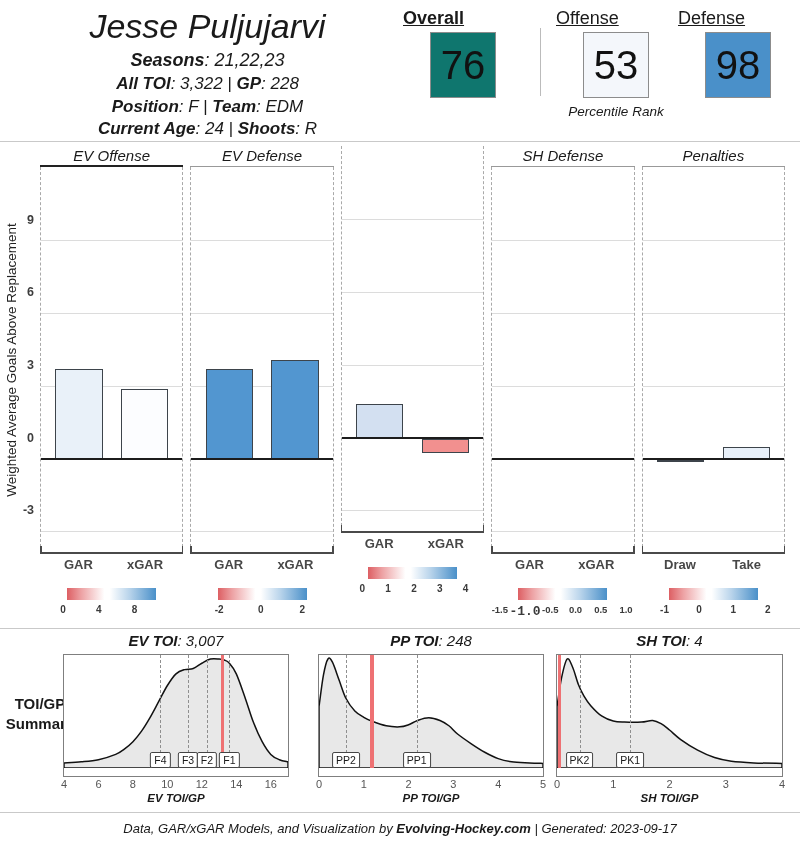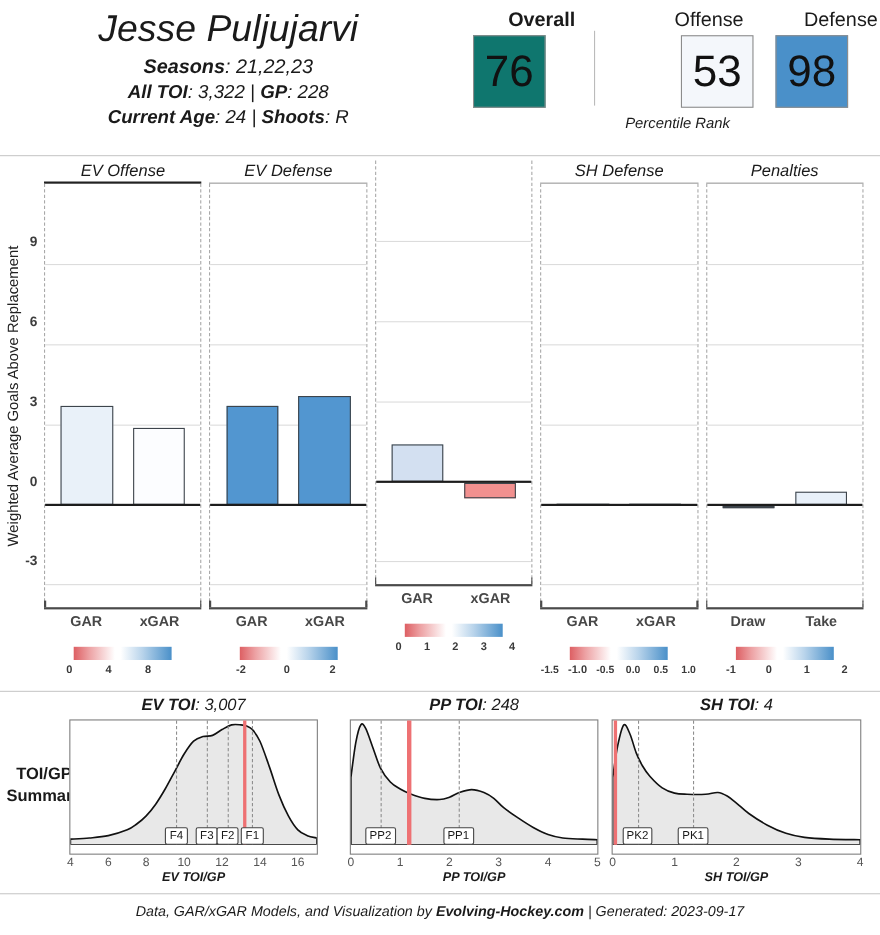--- a/index.html
+++ b/index.html
@@ -6,21 +6,21 @@
   body{width:800px;height:850px;position:relative;font-family:"Liberation Sans",sans-serif;color:#1a1a1a;overflow:hidden;}
   *{box-sizing:border-box;}
   .hline{position:absolute;left:0;width:800px;height:1px;background:#c9c9c9;}
   
   #header-left{position:absolute;left:20px;top:8px;width:375px;text-align:center;}
   .player-name{font-style:italic;font-size:34px;line-height:1.1;margin-bottom:4px;}
   .info-line{font-size:17px;line-height:1.32;}
   .info-line:first-child{font-size:18px;}
   .bi{font-weight:bold;font-style:italic;}
   .it{font-style:italic;}
-  .pct-label{position:absolute;top:8px;width:120px;text-align:right;font-size:18px;}
+  .pct-label{position:absolute;top:8px;width:120px;text-align:left;font-size:18px;text-decoration:underline;}
   .pct-box{position:absolute;top:32px;width:66px;height:66px;border:1px solid #8c8c8c;display:flex;align-items:center;justify-content:center;font-size:40px;color:#111;}
   #pct-divider{position:absolute;left:540px;top:28px;width:1px;height:68px;background:#bbb;}
   #pct-caption{position:absolute;left:556px;top:104px;width:120px;text-align:center;font-style:italic;font-size:13.5px;}
   
   #ylabel-rot{position:absolute;left:-178px;top:352px;width:380px;height:16px;text-align:center;transform:rotate(-90deg);font-size:13.5px;color:#222;}
   #y-ticks{position:absolute;left:14px;top:146px;width:20px;height:406px;}
   #y-ticks span{position:absolute;right:0;width:100%;text-align:right;font-size:12.5px;font-weight:bold;color:#3d3d3d;}
   #panels{position:absolute;left:40px;top:146px;width:745px;display:flex;gap:7px;}
   .chart-panel{flex:1;min-width:0;}
   .panel-title{height:21px;line-height:19px;text-align:center;font-style:italic;font-size:15px;border-bottom:1px solid #999;}
@@ -54,31 +54,32 @@
   #footer b{font-style:italic;}
 </style>
 </head>
 <body>
 
 <div id="header-left">
   <div class="player-name">Jesse Puljujarvi</div>
   <div id="player-info">
       <div class="info-line"><span class="bi">Seasons</span><span class="it">: 21,22,23</span></div>
       <div class="info-line"><span class="bi">All TOI</span><span class="it">: 3,322 | </span><span class="bi">GP</span><span class="it">: 228</span></div>
+      <div class="info-line"><span class="bi">Position</span><span class="it">: F | </span><span class="bi">Team</span><span class="it">: EDM</span></div>
       <div class="info-line"><span class="bi">Current Age</span><span class="it">: 24 | </span><span class="bi">Shoots</span><span class="it">: R</span></div>
     </div>
 </div>
 
 <div class="pct-label" style="left:403px;font-weight:bold;">Overall</div>
 <div class="pct-label" style="left:556px;">Offense</div>
 <div class="pct-label" style="left:678px;">Defense</div>
 <div class="pct-box" style="left: 430px; background: #0f766e;">
     <span>76</span>
   </div>
-<div class="pct-box" style="left: 583px; background: rgb(244, 247, 251); margin-left: 36px;">
+<div class="pct-box" style="left: 583px; background: rgb(244, 247, 251);">
     <span>53</span>
   </div>
 <div class="pct-box" style="left: 705px; background: rgb(74, 144, 201);">
     <span>98</span>
   </div>
 <div id="pct-divider"></div>
 <div id="pct-caption">Percentile Rank</div>
 
 <div class="hline" style="top:141px;"></div>
 
@@ -185,21 +186,21 @@
         <span style="left: 0px;"></span>
         <span style="right: 0px;"></span>
       </div>
       <div class="panel-cats">
         <span style="left: 10%; width: 33.5%;">GAR</span>
         <span style="left: 56.5%; width: 33.5%;">xGAR</span>
       </div>
       <div class="grad"></div>
       <div class="grad-ticks">
         <span style="left: 6%; font-size: 9.5px;">-1.5</span>
-        <span style="left: 23.6%; font-size: 10px;">-1.0</span>
+        <span style="left: 23.6%; font-size: 13px; font-family: Liberation Mono, monospace;">-1.0</span>
         <span style="left: 41.2%; font-size: 9.5px;">-0.5</span>
         <span style="left: 58.8%; font-size: 9.5px;">0.0</span>
         <span style="left: 76.4%; font-size: 9.5px;">0.5</span>
         <span style="left: 94%; font-size: 9.5px;">1.0</span>
       </div>
     </div>
     <div class="chart-panel">
       <div class="panel-title">Penalties</div>
       <div class="panel-plot">
         <div class="gridline" style="top: 73.3522px;"></div>

